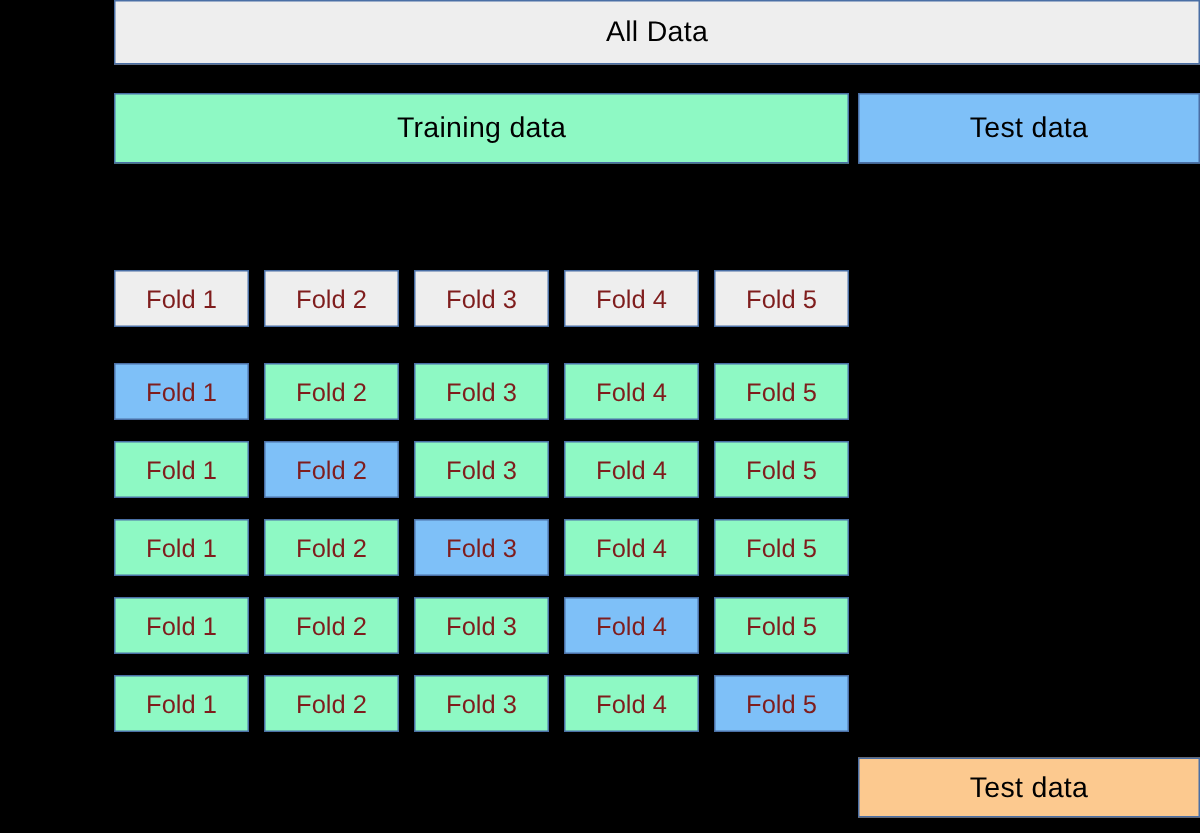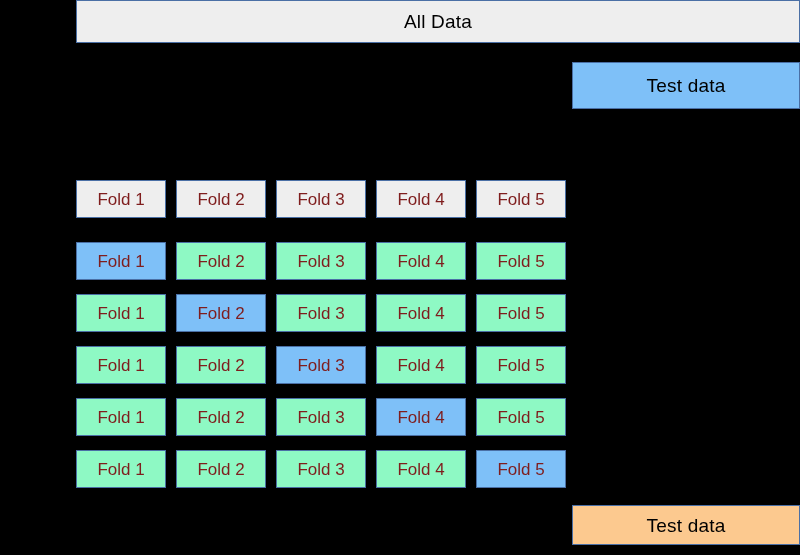--- a/index.html
+++ b/index.html
@@ -74,20 +74,21 @@
     white-space: nowrap;
   }
 </style>
 </head>
 <body>
 
 <div class="stage">
 
   <div class="box gray" id="all-data">All Data</div>
 
+  <div class="box green" id="training-data">Training data</div>
 
   <div class="box blue" id="test-data-top">Test data</div>
 
   <div id="fold-grid">
     <div class="fold-row" id="header-fold-row" style="top: 0px;">
         <div class="fold-cell gray" style="left: 0px;">Fold 1</div>
         <div class="fold-cell gray" style="left: 100px;">Fold 2</div>
         <div class="fold-cell gray" style="left: 200px;">Fold 3</div>
         <div class="fold-cell gray" style="left: 300px;">Fold 4</div>
         <div class="fold-cell gray" style="left: 400px;">Fold 5</div>

